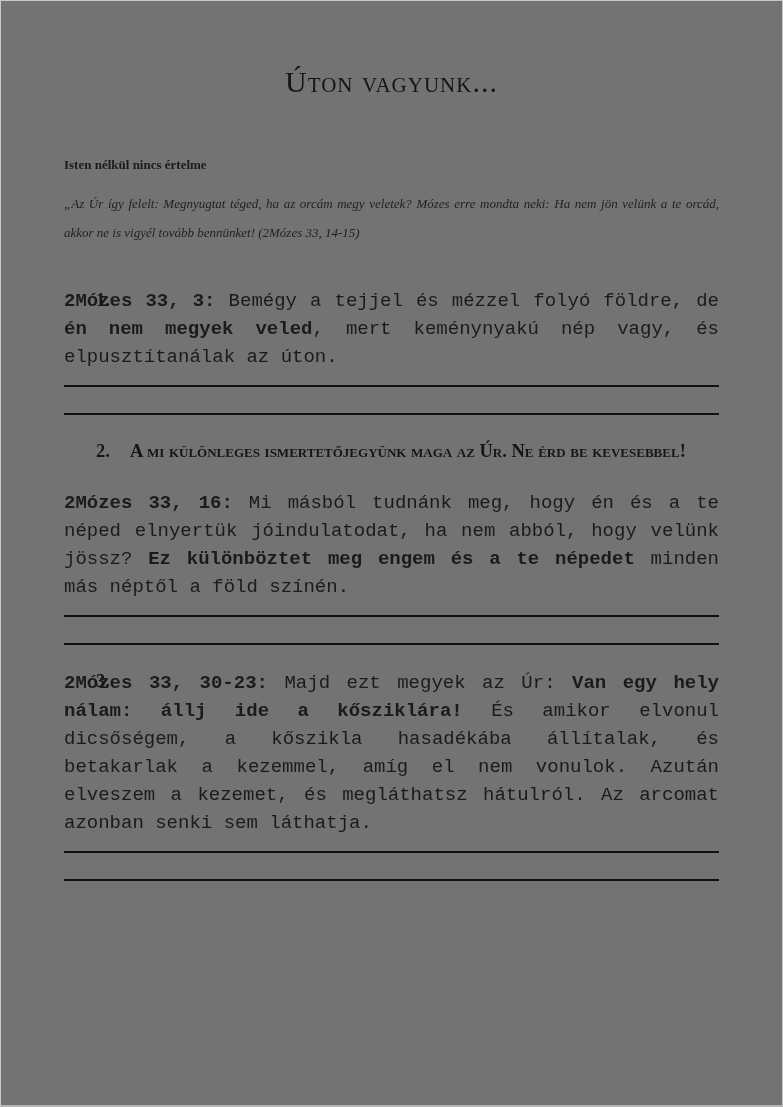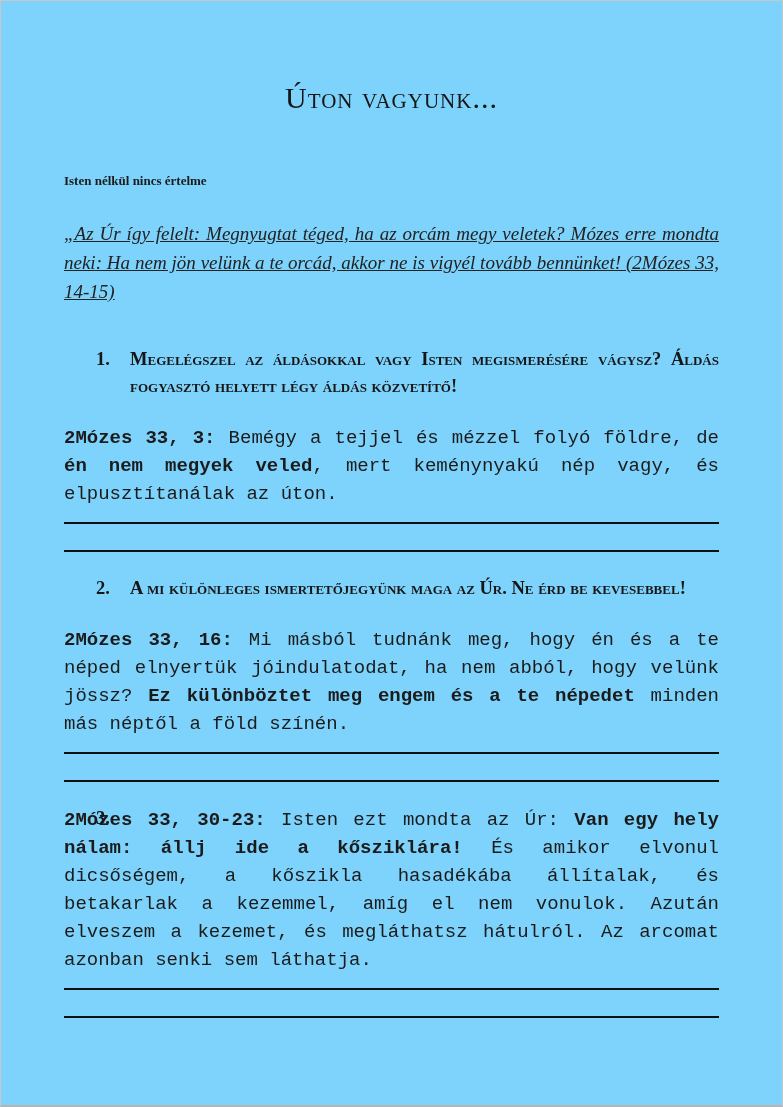--- a/index.html
+++ b/index.html
@@ -4,51 +4,50 @@
 <style>
   * { margin: 0; padding: 0; box-sizing: border-box; }
   html, body { background: #ffffff; }
   body {
     font-family: "Liberation Serif", "DejaVu Serif", serif;
     width: 783px;
   }
   .page {
     width: 783px;
     height: 1107px;
-    background: #7dd3fc;
+    background: #737373;
     border: 1px solid #c7c7c7;
     border-bottom: 2px solid #b5b5b5;
-    padding: 16px 63px;
+    padding: 0 63px;
     color: #1b1b1b;
     overflow: hidden;
   }
   .title {
     padding-top: 64px;
     text-align: center;
     font-variant: small-caps;
     font-size: 30px;
     line-height: 34px;
     letter-spacing: 1px;
     color: #151515;
     font-weight: normal;
   }
   .main-heading {
     margin-top: 54px;
     font-size: 13px;
     line-height: 24px;
     font-weight: bold;
   }
   .quote {
-    margin-top: 26px;
+    margin-top: 12px;
     font-style: italic;
-    font-size: 19px;
+    font-size: 13px;
     line-height: 29px;
     text-align: justify;
     color: #222222;
-    text-decoration: underline;
   }
   .section-heading {
     position: relative;
     margin-top: 40px;
     padding-left: 66px;
     font-variant: small-caps;
     font-weight: bold;
     font-size: 18.5px;
     line-height: 27px;
     text-align: justify;
@@ -84,40 +83,39 @@
   <h1 class="title">
     <span>Úton vagyunk...</span><br>
   </h1>
 
   <h2 class="main-heading">Isten nélkül nincs értelme</h2>
 
   <p class="quote">„Az Úr így felelt: Megnyugtat téged, ha az orcám megy veletek? Mózes erre mondta neki: Ha nem jön velünk a te orcád, akkor ne is vigyél tovább bennünket! (2Mózes 33, 14-15)</p>
 
   <h3 class="section-heading">
     <span class="num">1.</span>
-    <span>Megelégszel az áldásokkal vagy Isten megismerésére vágysz? Áldás fogyasztó helyett légy áldás közvetítő!</span>
   </h3>
   <p class="section-body"><span class="b">2Mózes 33, 3:</span><span> Bemégy a tejjel és mézzel folyó földre, de </span><span class="b">én nem megyek veled</span><span>, mert keménynyakú nép vagy, és elpusztítanálak az úton.</span></p>
   <div class="answer-lines">
     <div class="answer-line"></div>
     <div class="answer-line"></div>
   </div>
 
   <h3 class="section-heading sec2">
     <span class="num">2.</span>
     <span>A mi különleges ismertetőjegyünk maga az Úr. Ne érd be kevesebbel!</span>
   </h3>
   <p class="section-body"><span class="b">2Mózes 33, 16:</span><span> Mi másból tudnánk meg, hogy én és a te néped elnyertük jóindulatodat, ha nem abból, hogy velünk jössz? </span><span class="b">Ez különböztet meg engem és a te népedet</span><span> minden más néptől a föld színén.</span></p>
   <div class="answer-lines">
     <div class="answer-line"></div>
     <div class="answer-line"></div>
   </div>
 
   <h3 class="section-heading sec3">
     <span class="num">3.</span>
   </h3>
-  <p class="section-body"><span class="b">2Mózes 33, 30-23:</span><span> Isten ezt mondta az Úr: </span><span class="b">Van egy hely nálam: állj ide a kősziklára!</span><span> És amikor elvonul dicsőségem, a kőszikla hasadékába állítalak, és betakarlak a kezemmel, amíg el nem vonulok. Azután elveszem a kezemet, és megláthatsz hátulról. Az arcomat azonban senki sem láthatja.</span></p>
+  <p class="section-body"><span class="b">2Mózes 33, 30-23:</span><span> Majd ezt megyek az Úr: </span><span class="b">Van egy hely nálam: állj ide a kősziklára!</span><span> És amikor elvonul dicsőségem, a kőszikla hasadékába állítalak, és betakarlak a kezemmel, amíg el nem vonulok. Azután elveszem a kezemet, és megláthatsz hátulról. Az arcomat azonban senki sem láthatja.</span></p>
   <div class="answer-lines">
     <div class="answer-line"></div>
     <div class="answer-line"></div>
   </div>
 
 </div>
 
 </body></html>

